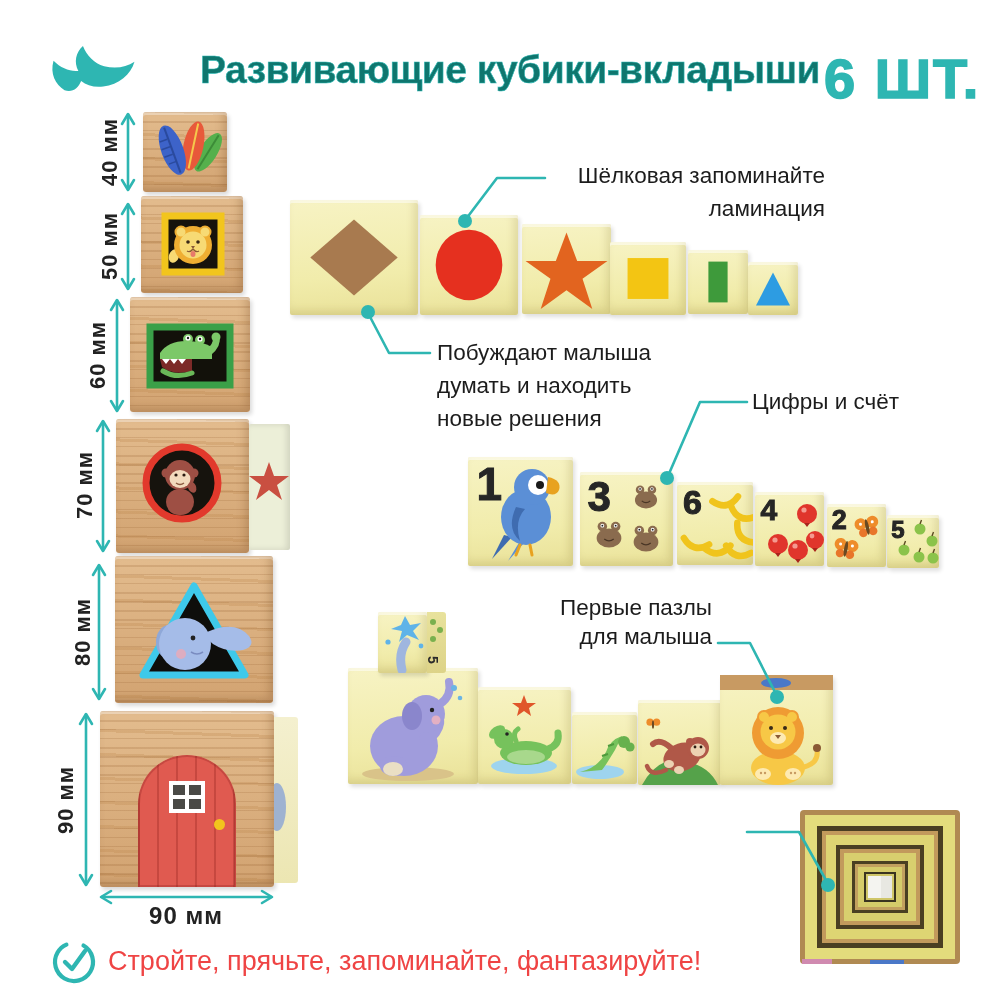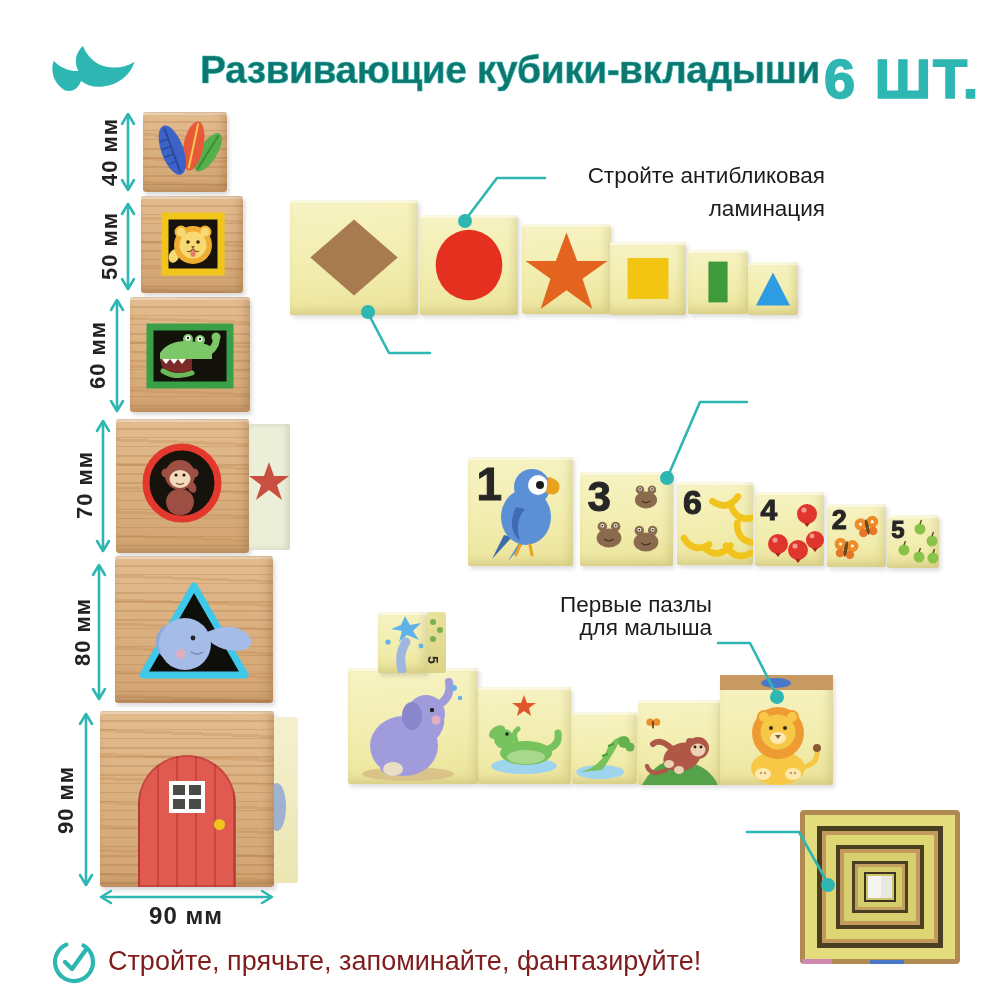--- a/index.html
+++ b/index.html
@@ -33,21 +33,21 @@
           letter-spacing:1px;color:#222;}
   .hlabel{position:absolute;left:126px;top:902px;width:120px;text-align:center;
           font-size:24px;font-weight:600;letter-spacing:1px;color:#222;}
 
   
   .callout{position:absolute;font-size:22.5px;font-weight:500;color:#1c1c1c;
            white-space:pre-line;line-height:33px;}
   .c-right{text-align:right;}
 
   
-  .slogan{position:absolute;left:108px;top:946px;font-size:27px;font-weight:500;color:#7f1d1d;}
+  .slogan{position:absolute;left:108px;top:946px;font-size:27px;font-weight:500;color:#ef4444;}
 
   .overlay{position:absolute;left:0;top:0;width:1000px;height:1001px;pointer-events:none;}
 
   
   .door{position:absolute;left:38px;top:44px;width:98px;height:132px;border-radius:49px 49px 0 0;
         background:repeating-linear-gradient(90deg, rgba(140,30,25,.30) 0 2px, rgba(0,0,0,0) 2px 19px),#e05a50;
         box-shadow:inset 0 0 0 2px rgba(120,20,18,.25);}
   .window{position:absolute;left:31px;top:26px;width:36px;height:32px;background:#fff;
           display:grid;grid-template-columns:1fr 1fr;grid-template-rows:1fr 1fr;gap:4px;padding:4px;box-sizing:border-box;}
   .pane{background:#4a4a46;}
@@ -468,23 +468,27 @@
     <rect x="44" y="43" width="72" height="68" fill="#d8cf6e"></rect>
     <rect x="52" y="51" width="56" height="52" fill="#4a3f22"></rect>
     <rect x="55" y="54" width="50" height="46" fill="#c2a05e"></rect>
     <rect x="58" y="57" width="44" height="40" fill="#d5cc6a"></rect>
     <rect x="64" y="62" width="32" height="30" fill="#3a3420"></rect>
     <rect x="66" y="64" width="28" height="26" fill="#cfc668"></rect>
     <rect x="68" y="66" width="24" height="22" fill="#e8e8e2"></rect>
     <rect x="68" y="66" width="13" height="22" fill="#f4f4f0"></rect>
   </svg>
 
-  <div class="callout c-right" style="left:525px;top:159px;width:300px">Стройте антибликовая
+  <div class="callout c-right" style="left:525px;top:159px;width:300px">Шёлковая запоминайте
 ламинация</div>
-  <div class="callout c-right" style="left:412px;top:593px;width:300px;line-height:23px">Первые пазлы
+  <div class="callout" style="left:437px;top:336px">Побуждают малыша
+думать и находить
+новые решения</div>
+  <div class="callout" style="left:752px;top:385px">Цифры и счёт</div>
+  <div class="callout c-right" style="left:412px;top:593px;width:300px;line-height:29px">Первые пазлы
 для малыша</div>
 
   <svg class="abs" style="left:50px;top:938px;width:48px;height:48px" viewBox="0 0 48 48">
     <circle cx="24" cy="24" r="19" fill="none" stroke="#2eb6b2" stroke-width="4.2" stroke-linecap="round" stroke-dasharray="101 18" transform="rotate(-60 24 24)"></circle>
     <path d="M15,24 L22,31 L35,13" fill="none" stroke="#2eb6b2" stroke-width="4.4" stroke-linecap="round" stroke-linejoin="round"></path>
   </svg>
   <div class="slogan">Стройте, прячьте, запоминайте, фантазируйте!</div>
 
   <svg class="overlay" viewBox="0 0 1000 1001">
     <g stroke="#2eb6b2" stroke-width="2.6" fill="none" stroke-linecap="round" stroke-linejoin="round">

